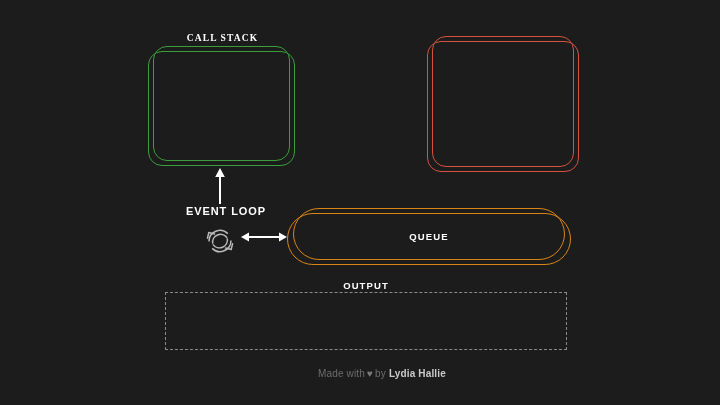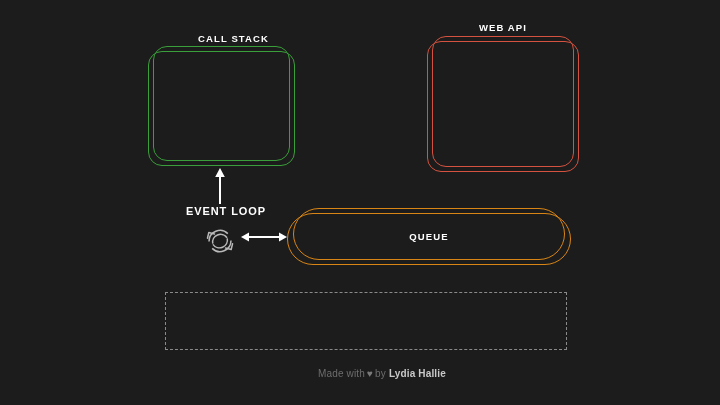--- a/index.html
+++ b/index.html
@@ -134,38 +134,37 @@
     color: #7a7a7a;
     font-size: 10px;
     padding: 0 2px;
   }
   #footer .author {
     color: #c9c9c9;
     font-weight: bold;
   }
 
   
-  #call-stack-label { left: 160px; top: 34px; width: 147px; }
+  #call-stack-label { left: 149px; top: 34px; width: 147px; font-family: Liberation Serif, serif; }
   #web-api-label    { left: 427px; top: 23px; width: 152px; }
   #queue-label      { left: 287px; top: 196px; width: 284px; margin-top: 36px; }
   #output-label     { left: 165px; top: 281px; width: 402px; }
 </style>
 </head>
 <body>
 
 <div class="stage">
 
   <div class="section-label" id="call-stack-label">CALL STACK</div>
 
   <div class="dbl-box" id="call-stack-box">
     <div class="outer"></div>
     <div class="inner"></div>
   </div>
 
-  <div class="section-label" id="web-api-label">WEB API</div>
 
   <div class="dbl-box" id="web-api-box">
     <div class="outer"></div>
     <div class="inner"></div>
   </div>
 
   <div class="section-label" id="event-loop-label">EVENT LOOP</div>
 
   <svg id="arrow-up" viewBox="0 0 20 36">
     <line x1="10" y1="36" x2="10" y2="7" stroke="#ffffff" stroke-width="2"></line>
@@ -193,20 +192,21 @@
     <polygon points="46,7 38,2.6 38,11.4" fill="#ffffff"></polygon>
   </svg>
 
   <div class="section-label" id="queue-label">QUEUE</div>
 
   <div class="dbl-box" id="queue-box">
     <div class="outer"></div>
     <div class="inner"></div>
   </div>
 
+  <div class="section-label" id="output-label">OUTPUT</div>
 
   <div id="output-box"></div>
 
   <div id="footer">
     <span>Made with</span><span class="heart">♥</span><span>by</span>
     <span class="author">Lydia Hallie</span>
   </div>
 
 </div>
 

